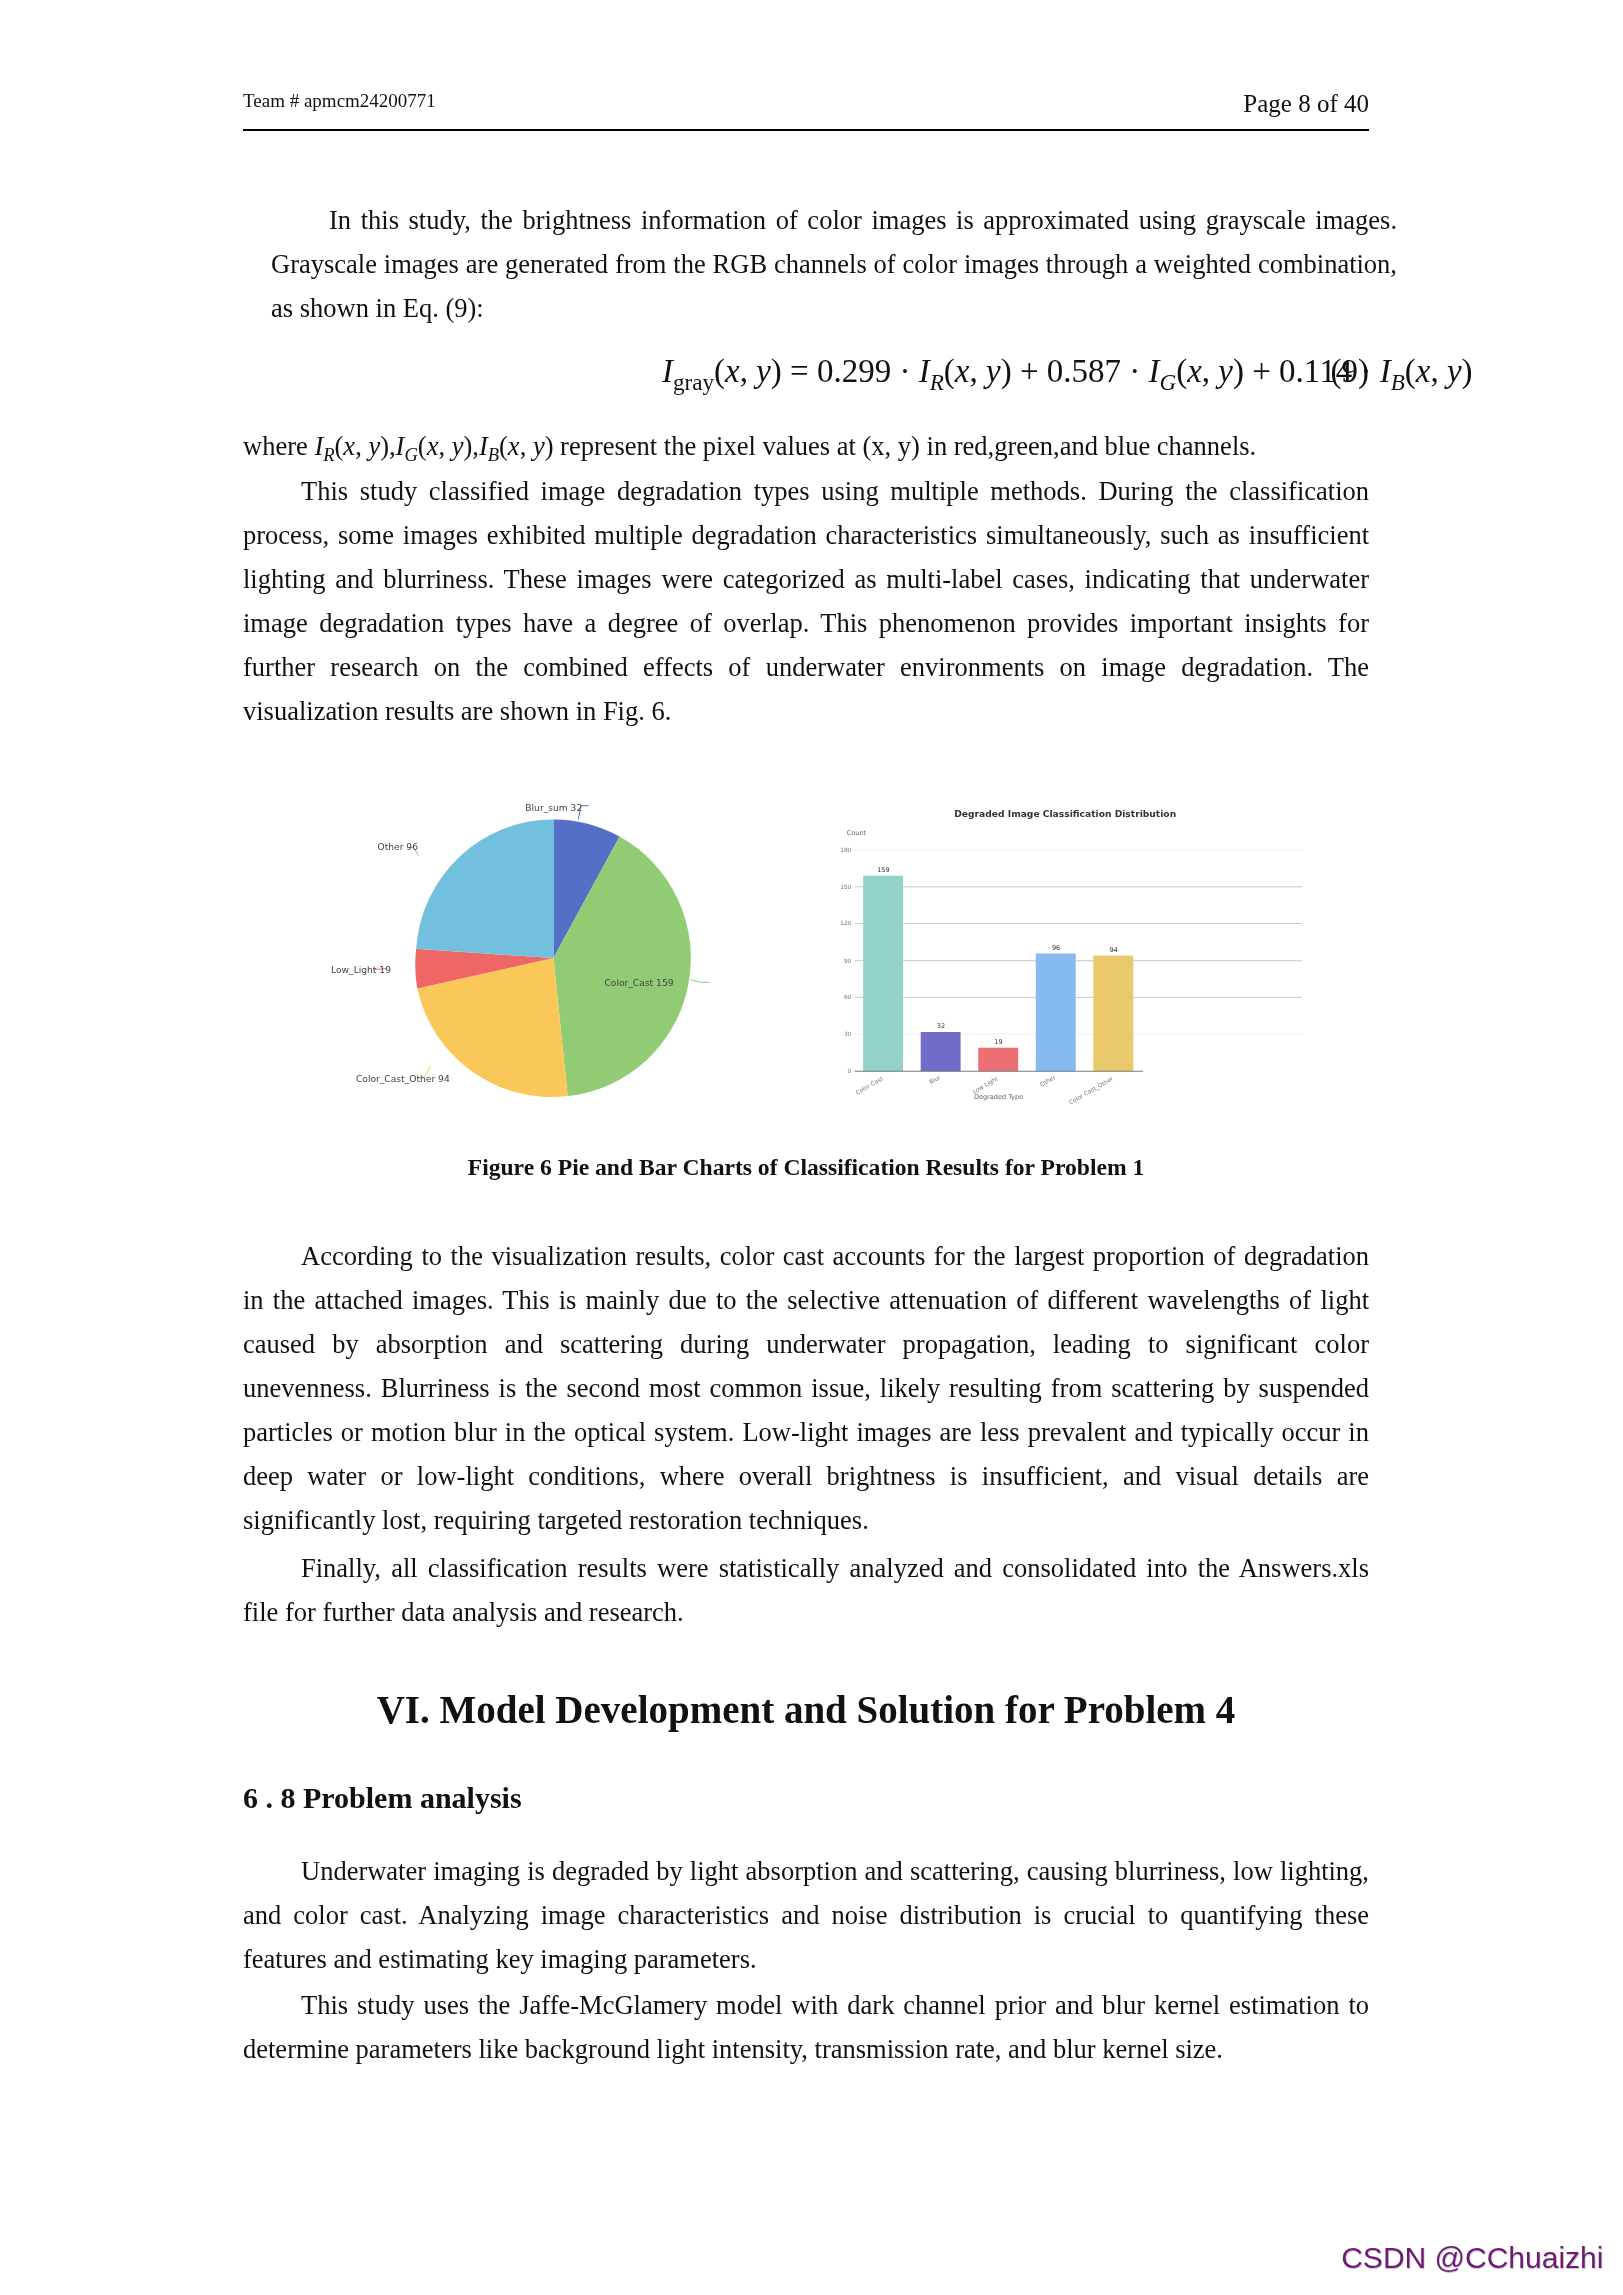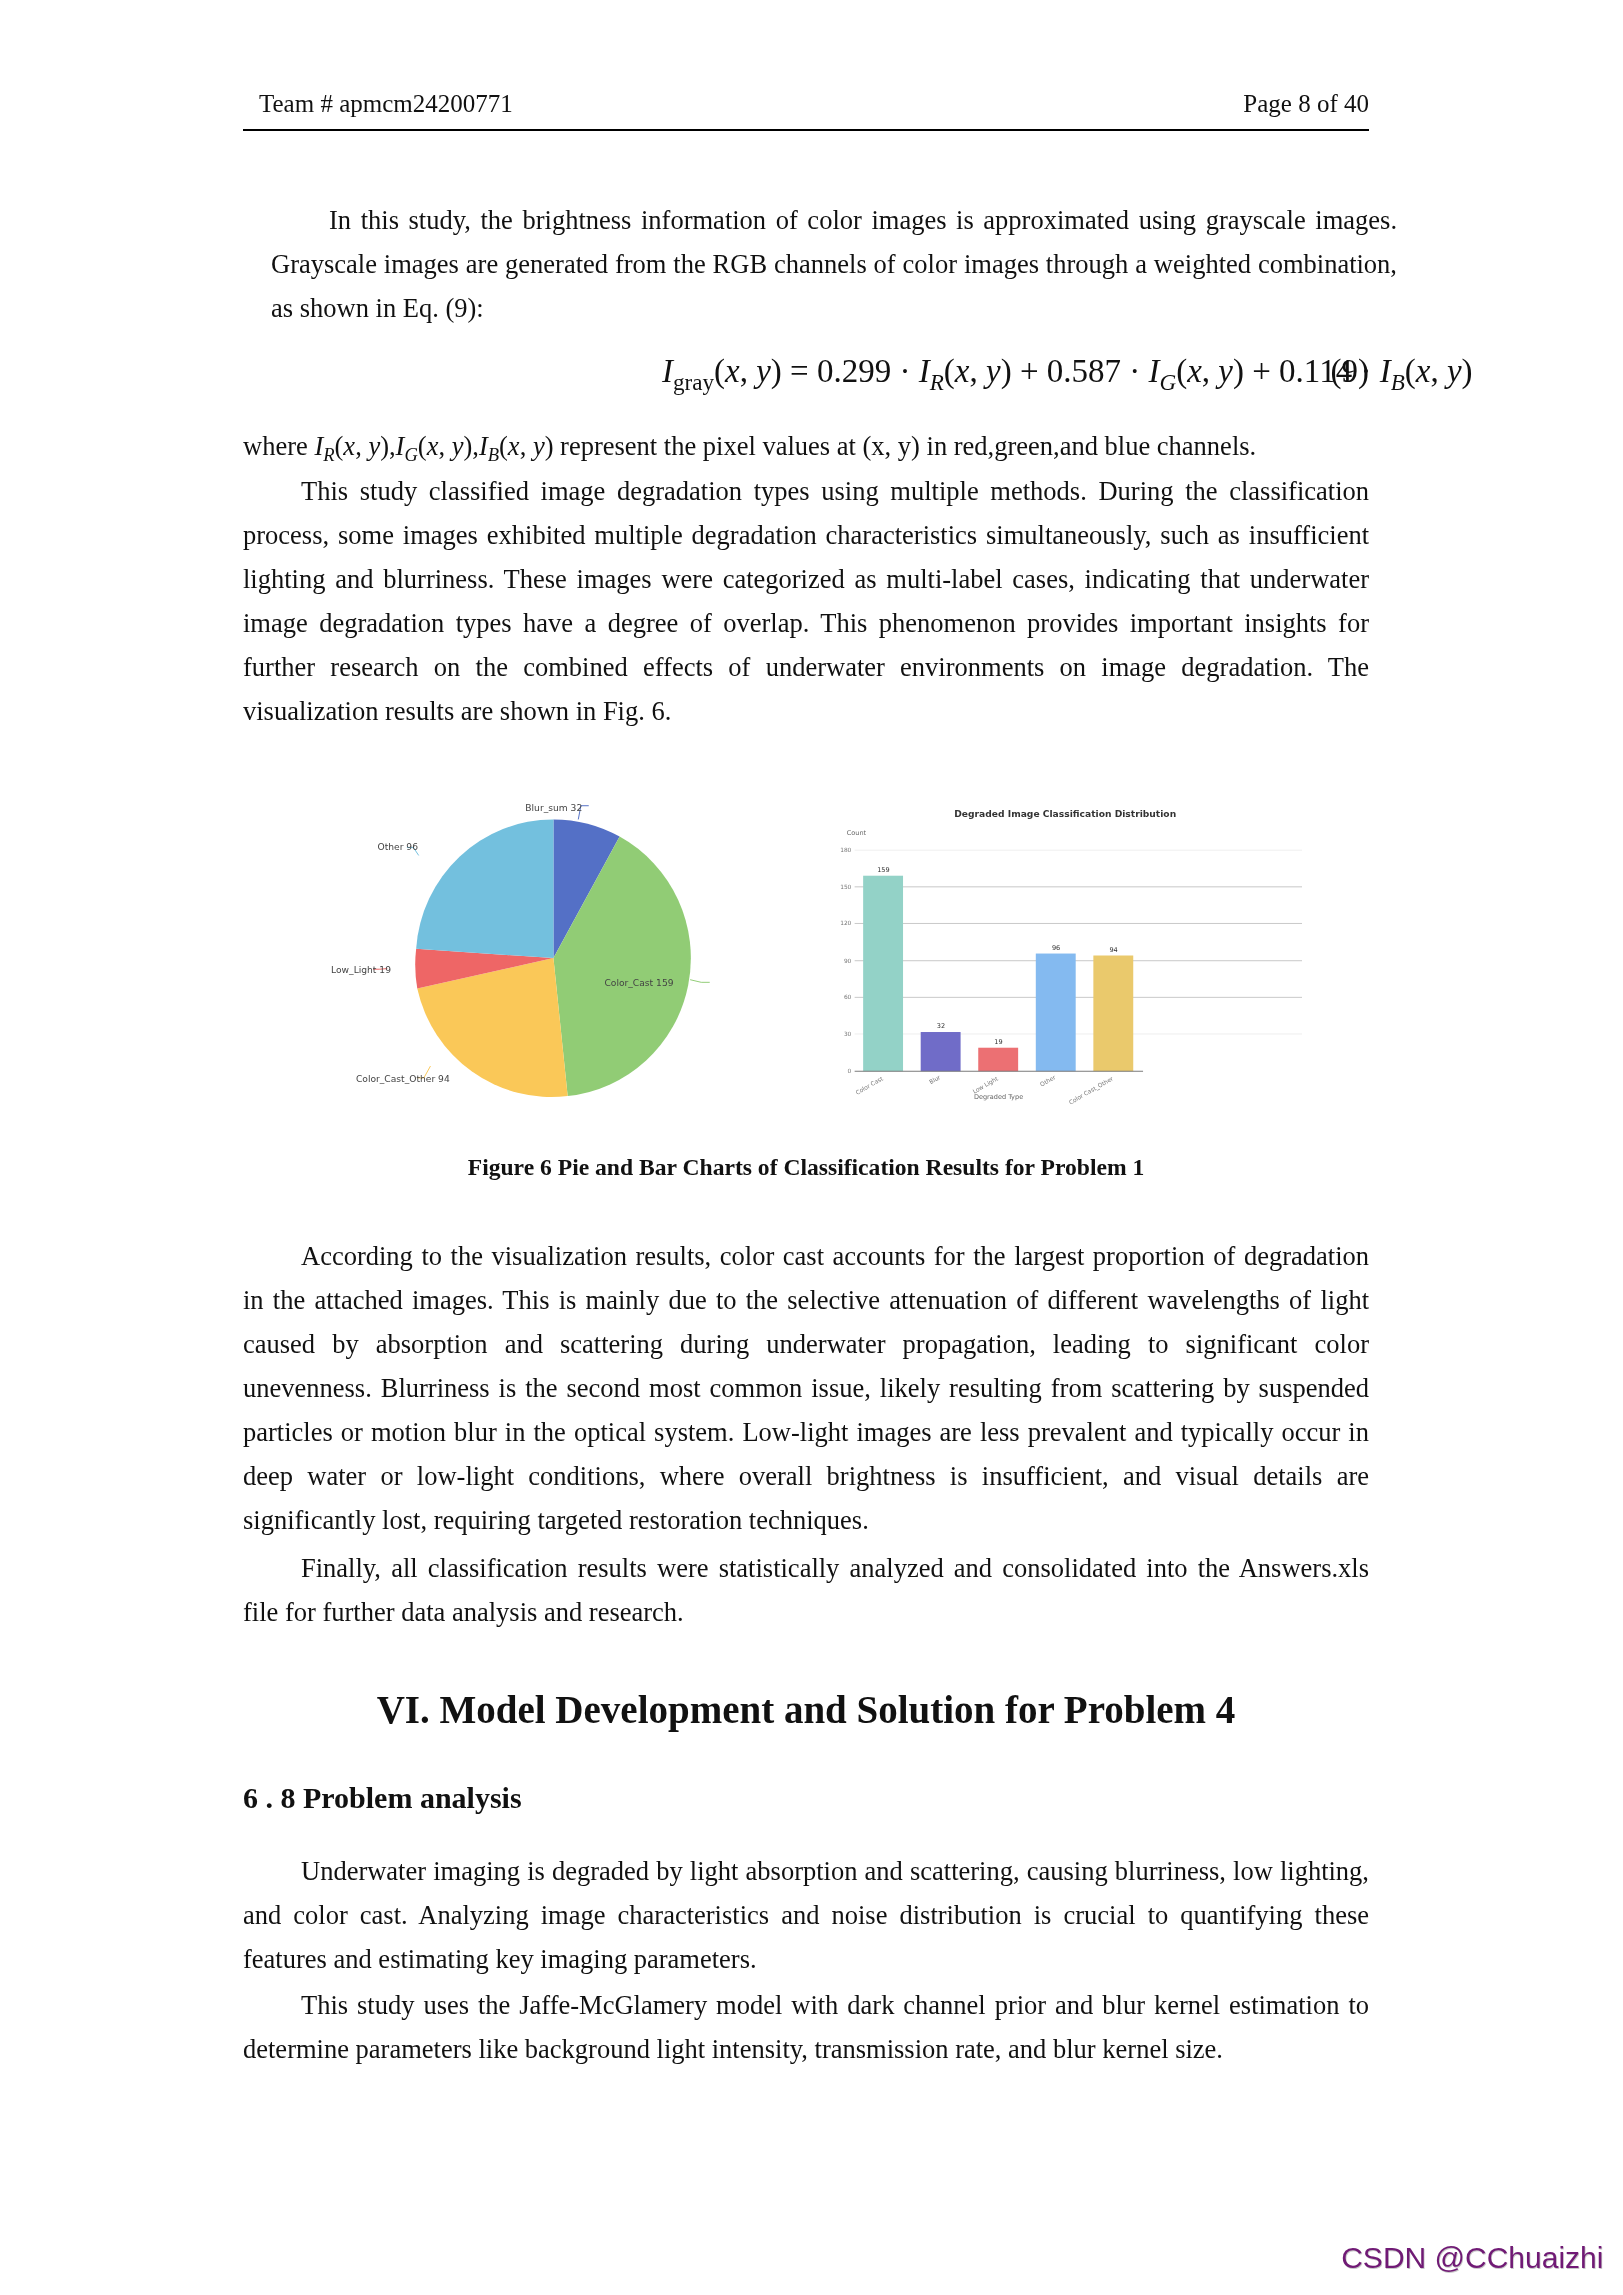--- a/index.html
+++ b/index.html
@@ -1,20 +1,20 @@
 <!DOCTYPE html>
 <html style="font-size:10.5px"><head>
 <meta charset="utf-8">
 <style>
   html, body { margin:0; padding:0; background:#ffffff; }
   body { width:1623px; height:2295px; position:relative; overflow:hidden;
          font-family:"Liberation Serif", "DejaVu Serif", serif; color:#111; }
   .abs { position:absolute; }
   .header { left:243px; top:90px; width:1126px; height:39px; border-bottom:2.6px solid #000; }
-  .header .left { position:absolute; left:16px; top:0; font-size:25px; }
+  .header .left { position:absolute; left:0; top:0; font-size:19px; }
   .header .right { position:absolute; right:0; top:0; font-size:25px;margin-left:11px; }
   .para { position:absolute; left:243px; width:1126px; font-size:26.5px; line-height:44px; text-align:justify; }
   .para .indent { display:inline-block; width:58px; }
   .eq { position:absolute; left:243px; width:1126px; top:353px; height:46px; font-size:33px; }
   .eq .body { position:absolute; left:419px; top:0; font-family:"Liberation Serif", serif; white-space:nowrap; }
   .eq .num { position:absolute; right:0; top:0; }
   i.m { font-style:italic; }
   sub { font-size:0.7em; }
   .caption { position:absolute; left:243px; width:1126px; top:1154px; text-align:center; font-weight:bold; font-size:23.6px; }
   .h1 { position:absolute; left:243px; width:1126px; top:1687px; text-align:center; font-weight:bold; font-size:39px; }

